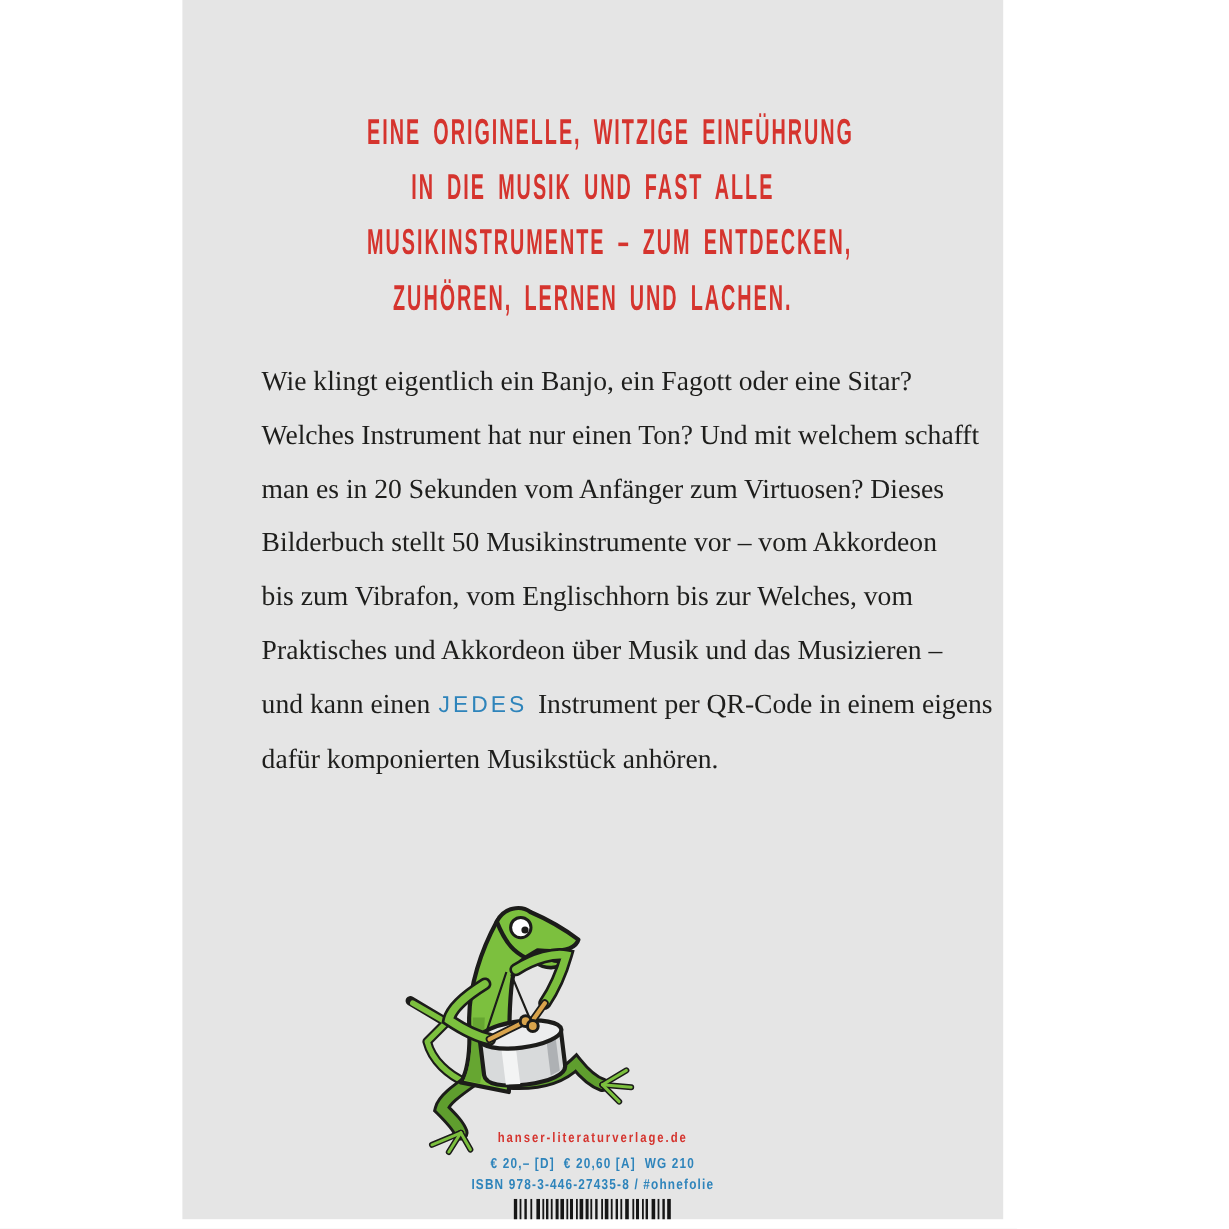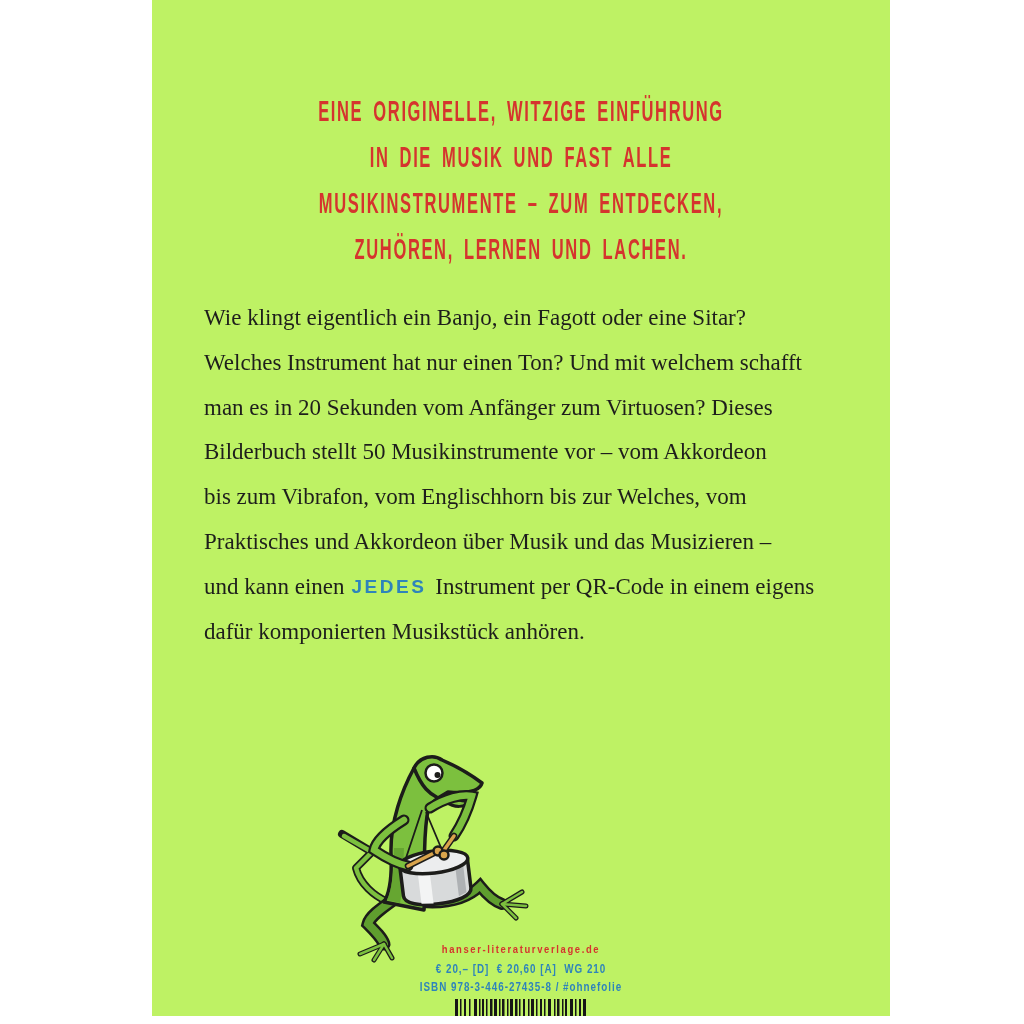--- a/index.html
+++ b/index.html
@@ -6,22 +6,22 @@
   body {
     width: 1024px; height: 1024px;
     background: #ffffff;
     font-family: "Liberation Sans", sans-serif;
     overflow: hidden;
     position: relative;
   }
   .cover {
     position: absolute;
     left: 152px; top: 0;
-    width: 738px; height: 1016px;
-    background: #bef264;
+    width: 684px; height: 1016px;
+    background: #e5e5e5;
     overflow: hidden;
   }
   
   .headline {
     position: absolute;
     left: 0; top: 88px;
     width: 100%;
     text-align: center;
     color: #d5342e;
   }
@@ -32,32 +32,32 @@
     line-height: 46px;
     letter-spacing: 3px;
     word-spacing: 7px;
     white-space: nowrap;
     transform: scaleX(0.55);
     transform-origin: 50% 50%;
   }
   
   .blurb {
     position: absolute;
-    left: 52px; top: 296px;
+    left: 66px; top: 296px;
     width: 610px;
     color: #1e1e1c;
     font-family: "Liberation Serif", serif;
     font-size: 23px;
     line-height: 44.8px;
   }
   .blurb-line { white-space: nowrap; }
   .hl-word {
     color: #2e84bb;
     font-family: "Liberation Sans", sans-serif;
-    font-weight: bold;
+    font-weight: normal;
     font-size: 19px;
     letter-spacing: 2.5px;
     margin: 0 9px 0 7px;
     vertical-align: 1px;
   }
   
   .lizard-wrap {
     position: absolute;
     left: 178px; top: 752px;
     width: 210px; height: 212px;

